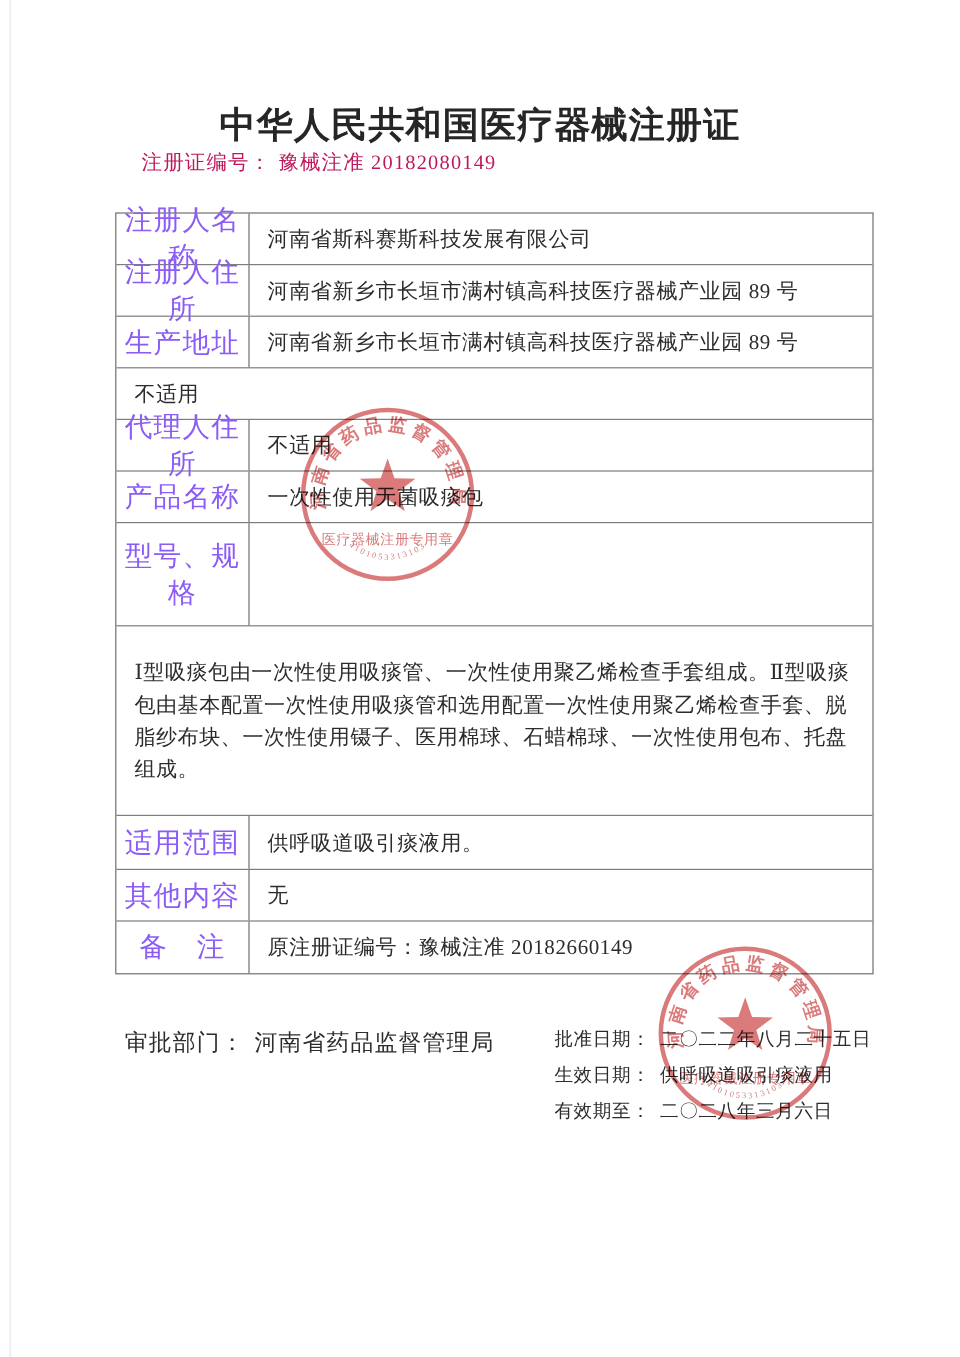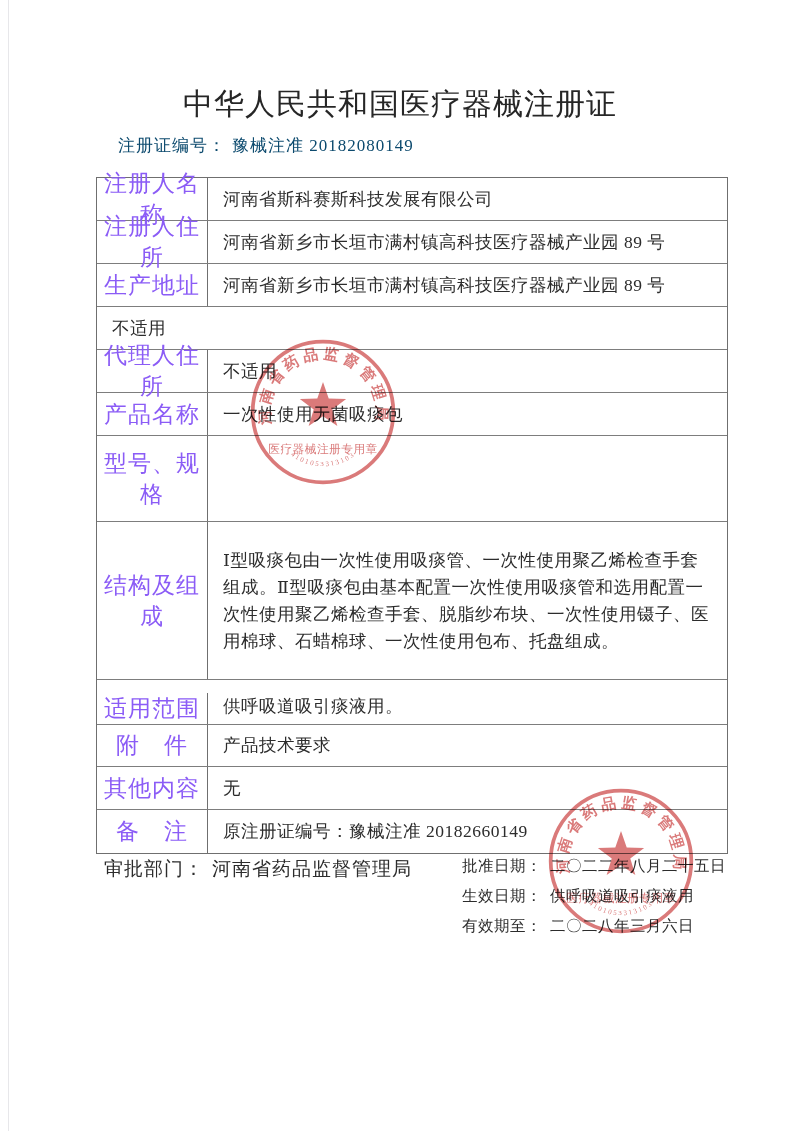--- a/index.html
+++ b/index.html
@@ -5,44 +5,44 @@
   * { margin:0; padding:0; box-sizing:border-box; }
   html,body { background:#ffffff; }
   .page {
     position:relative; width:800px; height:1131px; background:#ffffff;
     font-family:"Liberation Serif","DejaVu Serif",serif; color:#2f2f2f;
     overflow:hidden;
   }
   .scan-edge { position:absolute; left:8px; top:0; height:100%; width:1px; background:#e7e7ea; }
   .doc-title {
     position:absolute; top:84px; left:0; width:100%;
-    text-align:center; font-size:30px; font-weight:normal; letter-spacing:1px; color:#262626;
+    text-align:center; font-size:30px; font-weight:bold; letter-spacing:1px; color:#262626;
   }
   .cert-line {
-    position:absolute; top:134px; left:118px; font-size:17px; letter-spacing:1px; color:#0c4a6e;
+    position:absolute; top:124px; left:118px; font-size:17px; letter-spacing:1px; color:#be185d;
   }
   .cert-line .num { margin-left:6px; }
   .cert-table {
     position:absolute; left:96px; top:177px; width:632px;
     border:1px solid #6f6f6f; display:flex; flex-direction:column;
   }
   .trow { display:flex; border-bottom:1px solid #7d7d7d; }
   .trow:last-child { border-bottom:none; }
   .tlabel {
     width:111px; flex:0 0 111px; border-right:1px solid #6f6f6f;
     display:flex; align-items:center; justify-content:center;
     font-size:23px; letter-spacing:1px; text-align:center; color:#8b5cf6;
   }
   .tvalue {
     flex:1; display:flex; align-items:center;
     padding:4px 18px 4px 15px; font-size:17.5px; letter-spacing:0.5px;
     line-height:27px; color:#2c2c2c;
   }
   .h43 { height:43px; } .h86 { height:86px; } .h158 { height:158px; }
-  .h45 { height:45px;align-items:flex-end; } .h42 { height:42px; }
+  .h45 { height:45px; } .h42 { height:42px; }
   .footer-dept {
     position:absolute; left:104px; top:856px; font-size:19px; letter-spacing:1px; color:#2c2c2c;
   }
   .footer-dept .val { margin-left:8px; }
   .footer-dates { position:absolute; left:462px; top:856px; }
   .date-line { height:30px; font-size:15.5px; letter-spacing:0.5px; color:#2c2c2c; white-space:nowrap; }
   .date-line .val { margin-left:8px; }
   .seal {
     position:absolute; color:#d25d5d; opacity:0.82; mix-blend-mode:multiply;
     pointer-events:none;
@@ -82,30 +82,25 @@
       <div class="tvalue">不适用</div>
     </div>
     <div class="trow h43">
       <div class="tlabel">产品名称</div>
       <div class="tvalue">一次性使用无菌吸痰包</div>
     </div>
     <div class="trow h86">
       <div class="tlabel">型号、规格</div>
     </div>
     <div class="trow h158">
-      <div class="tlabel">结构及组成</div>
       <div class="tvalue">Ⅰ型吸痰包由一次性使用吸痰管、一次性使用聚乙烯检查手套组成。Ⅱ型吸痰包由基本配置一次性使用吸痰管和选用配置一次性使用聚乙烯检查手套、脱脂纱布块、一次性使用镊子、医用棉球、石蜡棉球、一次性使用包布、托盘组成。</div>
     </div>
     <div class="trow h45">
       <div class="tlabel">适用范围</div>
       <div class="tvalue">供呼吸道吸引痰液用。</div>
-    </div>
-    <div class="trow h42">
-      <div class="tlabel">附　件</div>
-      <div class="tvalue">产品技术要求</div>
     </div>
     <div class="trow h43">
       <div class="tlabel">其他内容</div>
       <div class="tvalue">无</div>
     </div>
     <div class="trow h43">
       <div class="tlabel">备　注</div>
       <div class="tvalue">原注册证编号：豫械注准 20182660149</div>
     </div>
   </div>

